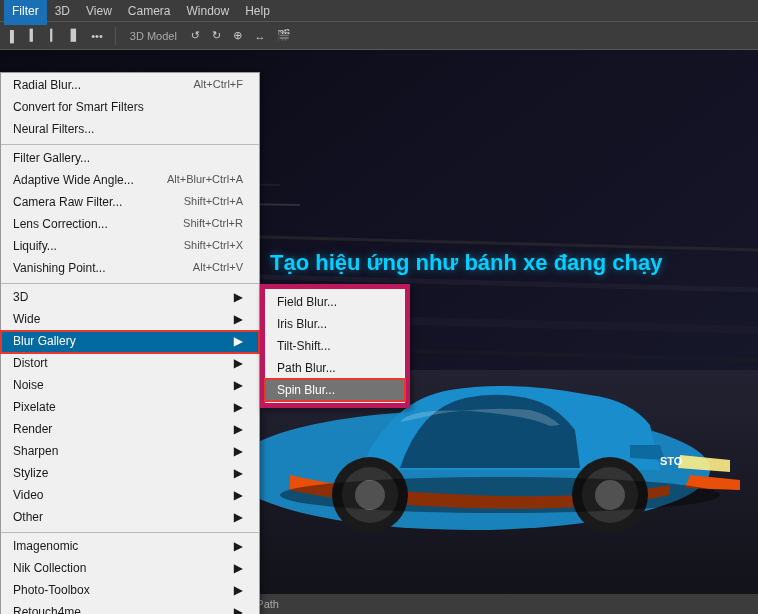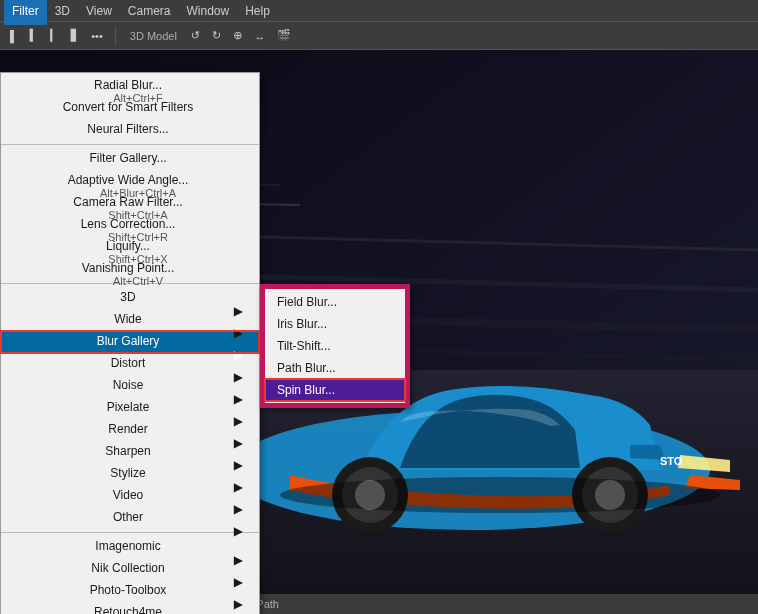--- a/index.html
+++ b/index.html
@@ -105,29 +105,28 @@
     .menu-primary {
       background: #f0f0f0;
       border: 1px solid #999;
       box-shadow: 2px 2px 6px rgba(0,0,0,0.4);
       min-width: 260px;
       padding: 2px 0;
     }
 
     .menu-item {
       display: flex;
-      align-items: center;
+      align-items: flex-start;
       justify-content: space-between;
       padding: 3px 16px 3px 12px;
       color: #1a1a1a;
       cursor: pointer;
       white-space: nowrap;
       font-size: 12px;
       height: 22px;
-      flex-direction: column;
     }
     .menu-item .shortcut {
       margin-left: 20px;
       color: #555;
       font-size: 11px;
     }
     .menu-item .arrow {
       margin-left: auto;
     }
     .menu-separator {
@@ -162,21 +161,21 @@
     
     .blur-gallery-item {
       background: #0369a1;
       color: white;
       outline: 2px solid #e8382e;
       outline-offset: -1px;
     }
 
     
     .spin-blur-item {
-      background: #4c1d95;
+      background: #737373;
       color: white;
       outline: 2px solid #e8382e;
       outline-offset: -1px;
       align-items: center;
     }
   </style>
 </head>
 <body>
 
 <div class="menubar">
@@ -261,20 +260,21 @@
 
         <text x="430" y="175" fill="white" font-size="11" font-weight="bold">STO</text>
 
         <path d="M180,130 Q240,115 300,120 Q320,125 330,135 L320,136 Q300,126 240,121 Q180,118 170,132 Z" fill="white" opacity="0.2"></path>
       </g>
 
       <ellipse cx="500" cy="445" rx="220" ry="18" fill="black" opacity="0.4"></ellipse>
     </svg>
   </div>
 
+  <div class="image-text">Tạo hiệu ứng như bánh xe đang chạy</div>
 
   <div class="dropdown-container">
     <div class="menu-primary">
 
       <div class="menu-item">
         <span>Radial Blur...</span>
         <span class="shortcut">Alt+Ctrl+F</span>
       </div>
       <div class="menu-item">
         <span>Convert for Smart Filters</span>

